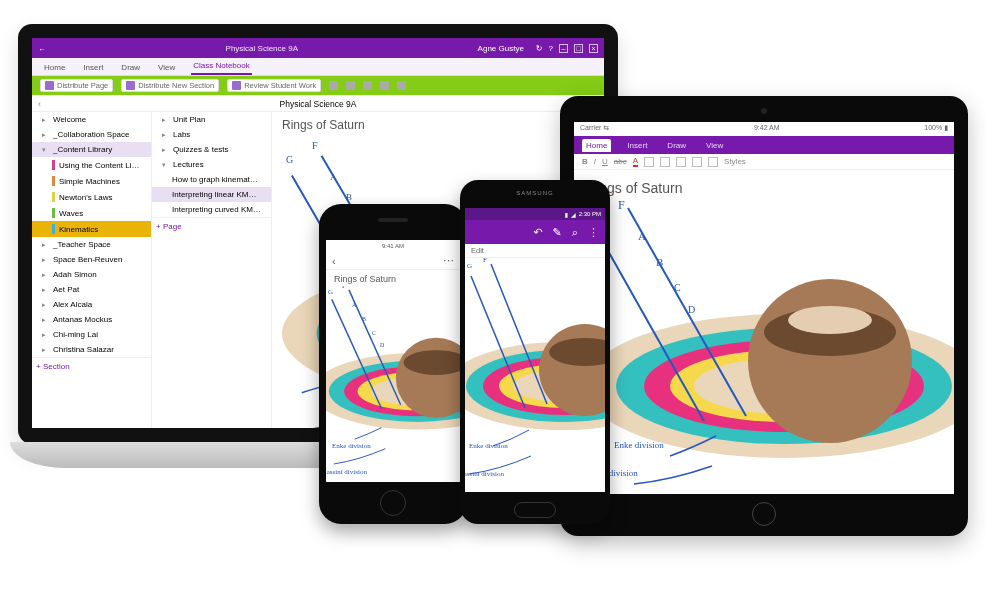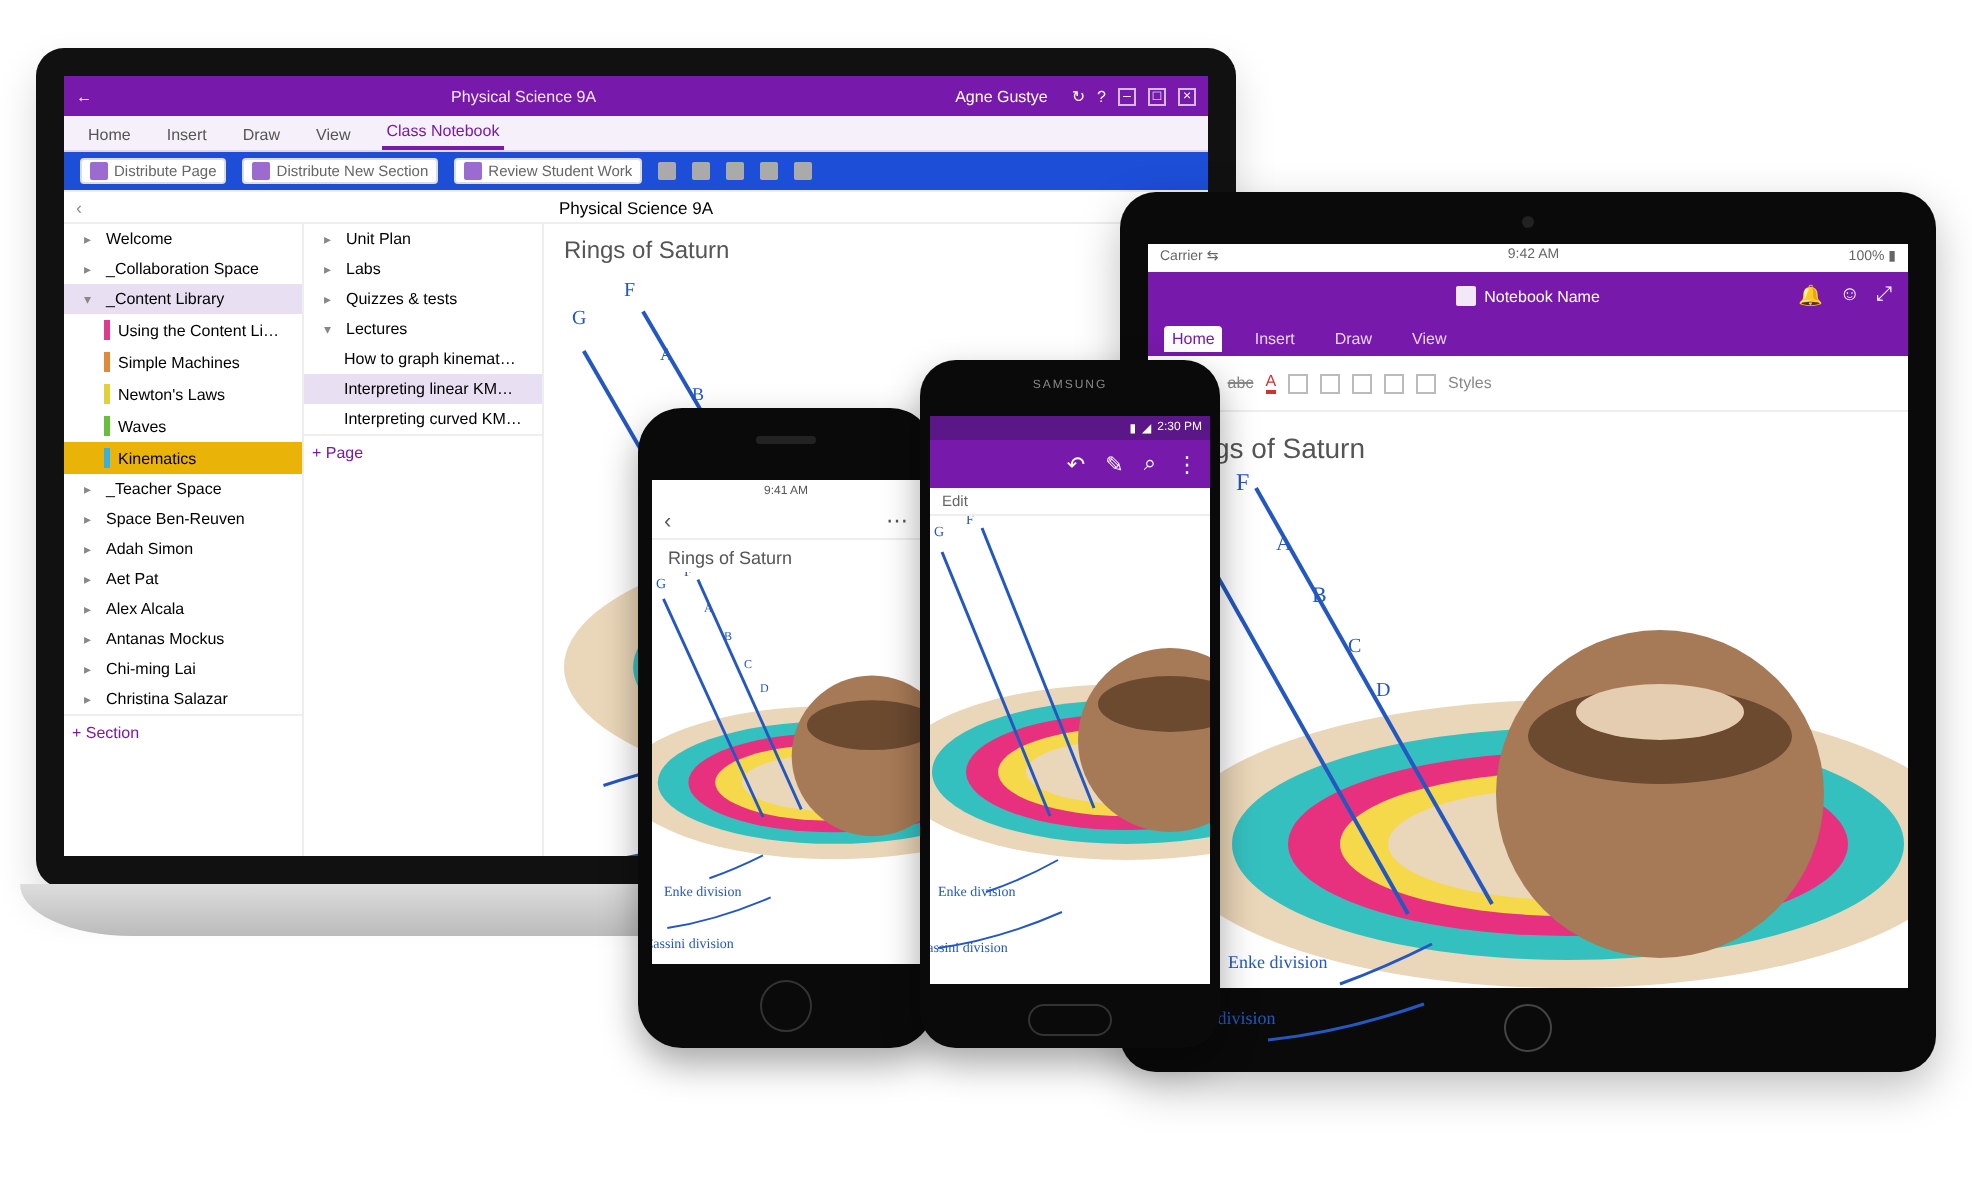--- a/index.html
+++ b/index.html
@@ -36,21 +36,21 @@
   .titlebar .tcenter { flex:1; text-align:center; opacity:.9;}
   .titlebar .icongroup { display:flex; gap:6px; align-items:center;}
   .titlebar .wbtn { width:9px; height:9px; border:1px solid rgba(255,255,255,.7); font-size:7px; line-height:7px; text-align:center;}
   .ribbon-tabs {
     height:18px; display:flex; align-items:flex-end; gap:14px; font-size:8px;
     padding-left:10px; background:#f5f0f9; color:#555; border-bottom:1px solid #e2d6ee;
   }
   .ribbon-tabs .rtab { padding:2px 2px 3px; cursor:pointer;}
   .ribbon-tabs .rtab.active { color:#7719aa; border-bottom:2px solid #7719aa; font-weight:400;}
   .ribbon-bar {
-    height:20px; background:#1d4ed8; display:flex; align-items:center; gap:8px;
+    height:20px; background:#84cc16; display:flex; align-items:center; gap:8px;
     font-size:7.5px; padding:0 8px; border-bottom:1px solid #eee; color:#666;
   }
   .ribbon-bar .rb-btn { display:flex; align-items:center; gap:3px; padding:1px 4px; border:1px solid #ddd; background:#fff; border-radius:2px;}
   .ribbon-bar .rb-icon { width:9px; height:9px; background:#9c6bd0; border-radius:1px;}
   .nb-header {
     height:16px; display:flex; align-items:center; justify-content:center;
     font-size:8.5px; border-bottom:1px solid #eee; position:relative;
   }
   .nb-header .chev { position:absolute; font-size:9px; color:#888;}
   .nb-header .chev.l { left:6px;} .nb-header .chev.r { right:6px;}
@@ -79,21 +79,21 @@
   .tablet-home { position:absolute; bottom:10px; left:50%; transform:translateX(-50%); width:24px; height:24px; border:1px solid #444; border-radius:50%;}
   .tablet-inner { width:100%; height:100%; background:#fff; display:flex; flex-direction:column;}
   .t-status { height:14px; font-size:7px; display:flex; justify-content:space-between; padding:2px 6px; color:#666;}
   .t-header { height:24px; background:#7719aa; display:flex; align-items:center; justify-content:center; position:relative;}
   .t-header .book { width:10px;height:10px;background:#fff;opacity:.9;border-radius:1px;}
   .t-header .name { color:#fff; font-size:8px; margin-left:4px;}
   .t-header .right-ic { position:absolute; right:8px; display:flex; gap:8px; color:#fff; font-size:10px;}
   .t-tabs { height:18px; display:flex; align-items:center; gap:12px; padding-left:8px; font-size:8px; background:#7719aa; color:#e6d6f5;}
   .t-tabs .ttab { padding:2px 4px;}
   .t-tabs .ttab.active { background:#fff; color:#7719aa; border-radius:2px 2px 0 0;}
-  .t-toolbar { height:28px; display:flex; align-items:center; gap:6px; padding:0 8px; border-bottom:1px solid #eee; color:#888; font-size:8px;}
+  .t-toolbar { height:16px; display:flex; align-items:center; gap:6px; padding:0 8px; border-bottom:1px solid #eee; color:#888; font-size:8px;}
   .t-toolbar .tico { width:10px;height:10px;border:1px solid #bbb;}
   .t-canvas { flex:1; padding:10px 12px; position:relative;}
   .t-canvas .page-title { font-size:14px;}
 
   
   .iphone {
     position:absolute; left:319px; top:204px; width:148px; height:320px;
     background:#0a0a0a; border-radius:22px; padding:36px 7px 42px;
     box-shadow:0 8px 18px rgba(0,0,0,.35);
   }
@@ -319,29 +319,20 @@
 </div>
 
 <div class="tablet">
   <div class="tablet-cam"></div>
   <div class="tablet-inner">
     <div class="t-status">
       <span>Carrier ⇆</span>
       <span>9:42 AM</span>
       <span>100% ▮</span>
     </div>
-    <div class="t-header">
-      <span class="book"></span>
-      <span class="name">Notebook Name</span>
-      <span class="right-ic">
-        <span>🔔</span>
-        <span>☺</span>
-        <span>⤢</span>
-      </span>
-    </div>
     <div class="t-tabs">
       <span class="ttab active">Home</span>
       <span class="ttab">Insert</span>
       <span class="ttab">Draw</span>
       <span class="ttab">View</span>
     </div>
     <div class="t-toolbar">
       <span style="font-weight:700">B</span>
       <span style="font-style:italic">I</span>
       <span style="text-decoration:underline">U</span>

